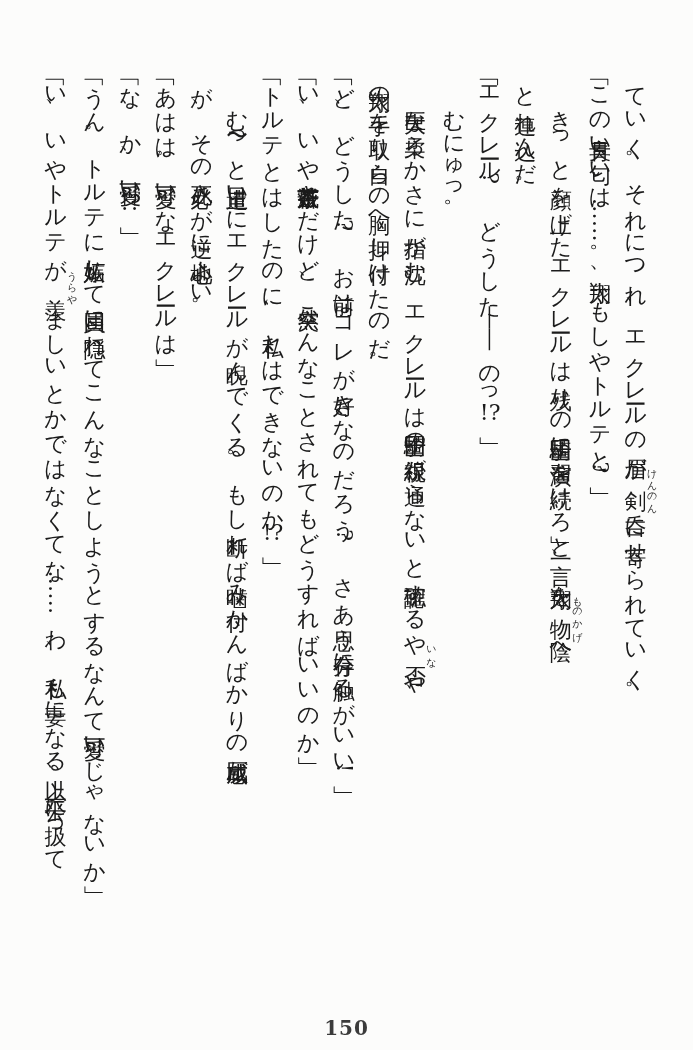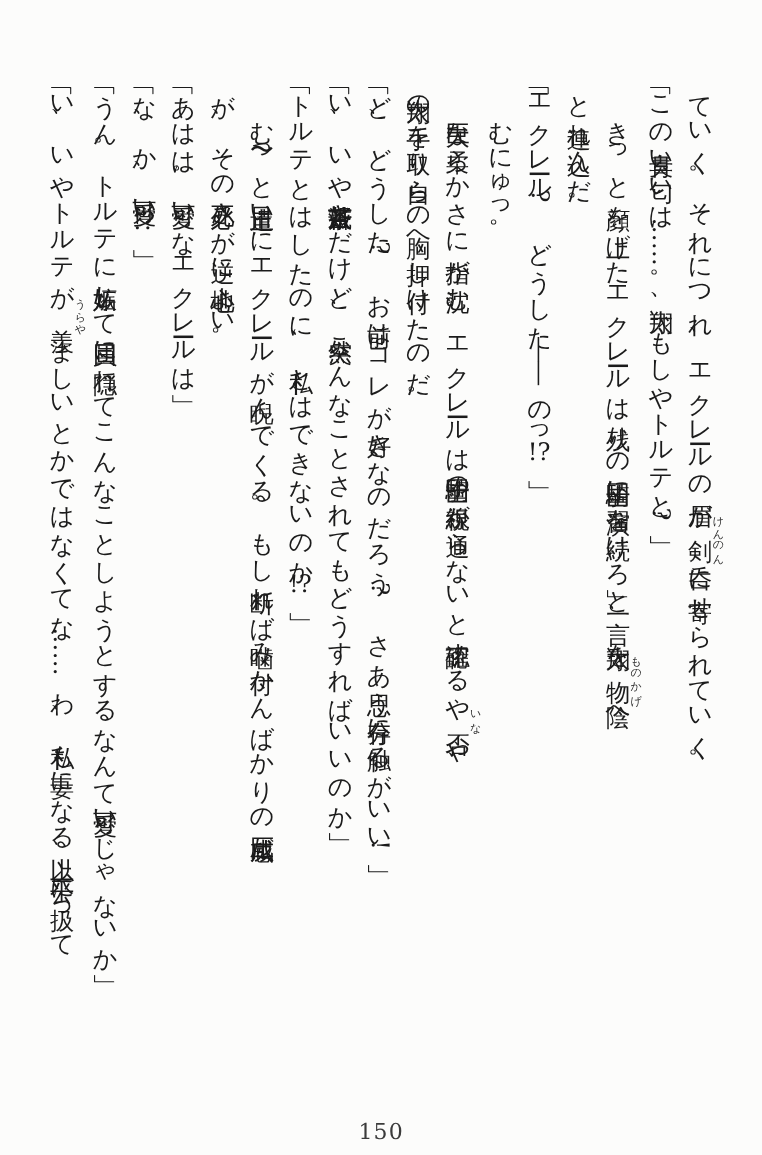--- a/index.html
+++ b/index.html
@@ -50,20 +50,21 @@
   .page-number {
     position: absolute;
     left: 0;
     right: 0;
     bottom: 10px;
     text-align: center;
     font-size: 20px;
     letter-spacing: 1px;
     color: #3b3b3b;
     font-family: "DejaVu Serif", "Liberation Serif", serif;
+    font-weight: bold;
   }
 </style>
 </head>
 <body>
 
 <div class="page">
   <div class="text-area" id="text-area">
       <div class="tcol"><span>ていく。それにつれ、エクレールの眉が</span><ruby>剣呑<rt>けんのん</rt></ruby><span>に寄せられていく。</span></div>
       <div class="tcol"><span>「この青臭い匂いは……。翔太、もしやトルテと?」</span></div>
       <div class="tcol indent"><span>きっと顔を上げたエクレールは残りの騎士団に「演習を続けろ」と一言、翔太を</span><ruby>物陰<rt>ものかげ</rt></ruby><span>へ</span></div>

